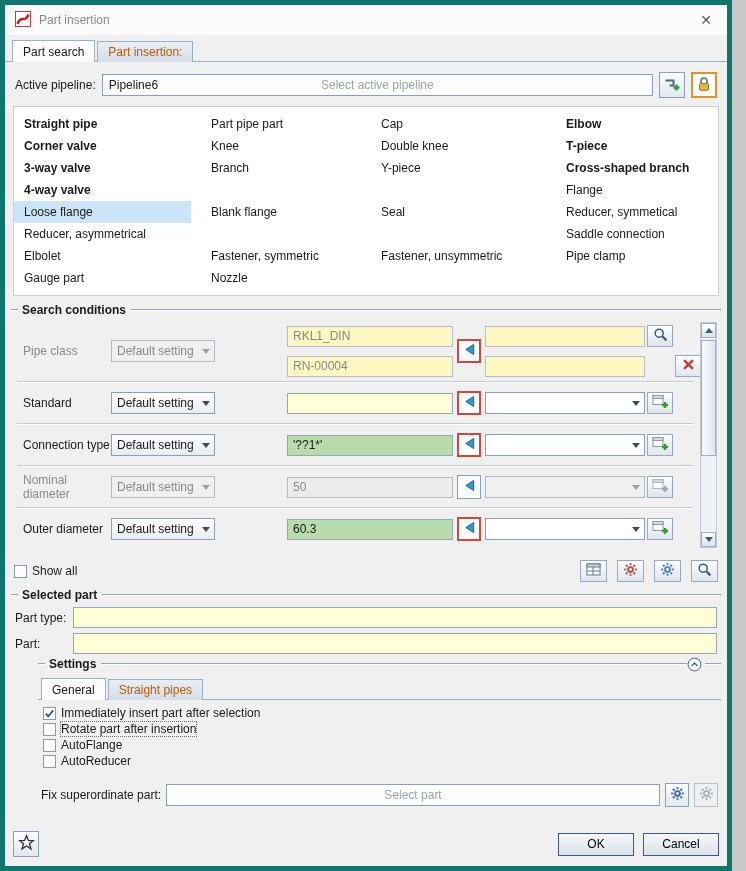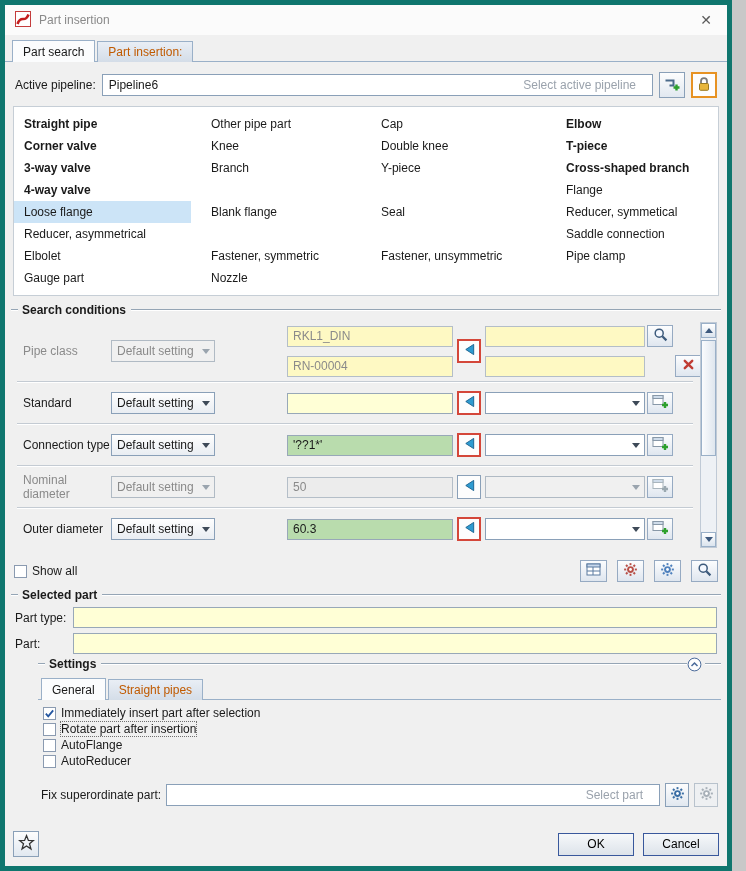--- a/index.html
+++ b/index.html
@@ -13,21 +13,21 @@
   
   .tabstrip{display:flex;align-items:flex-end;padding:4px 0 0 7px;border-bottom:1px solid #9ab0c8;}
   .tab{padding:3px 10px 3px;border:1px solid #9ab0c8;border-bottom:none;margin-right:2px;
     background:linear-gradient(#e9eef5,#d4dde8);position:relative;top:1px;white-space:nowrap;}
   .tab.active{background:#fbfcfd;padding-top:4px;z-index:2;}
   .tab.orange{color:#c05a00;}
   
   .pipeline-row{display:flex;align-items:center;gap:6px;padding:10px 10px 6px;}
   .text-input{height:22px;background:#fff;border:1px solid #8aa0b8;position:relative;
     display:flex;align-items:center;padding:0 6px;box-sizing:border-box;}
-  .text-input .ph{position:absolute;left:0;right:16px;text-align:right;color:#9aa2ac;pointer-events:none;}
+  .text-input .ph{position:absolute;left:0;right:0;text-align:center;color:#9aa2ac;pointer-events:none;}
   .text-input .val{position:relative;z-index:1;}
   .grow{flex:1;}
   .icon-btn{width:26px;height:26px;border:1px solid #8aa0b8;background:linear-gradient(#fdfdfd,#e1e8f0);
     display:flex;align-items:center;justify-content:center;padding:0;box-sizing:border-box;}
   .icon-btn.focus-orange{border:2px solid #e79222;background:#fdfdfd;}
   .icon-btn.dis{border-color:#b8c2cc;background:#eef0f2;}
   
   .part-grid{margin:2px 8px 4px;background:#fff;border:1px solid #c6ced6;padding:6px 0;
     display:grid;grid-template-columns:187px 170px 185px 1fr;}
   .pcell{height:22px;line-height:22px;padding-left:10px;white-space:nowrap;overflow:hidden;margin-right:10px;}
@@ -140,21 +140,21 @@
     <button class="icon-btn focus-orange">
       <span><svg width="14" height="16" viewBox="0 0 14 16">
             <path d="M4 7.5 V5.2 a3 3 0 0 1 6 0 V7.5" fill="none" stroke="#7a7a7a" stroke-width="1.8"></path>
             <rect x="2.5" y="7.5" width="9" height="6.8" rx="1" fill="#e8b63c" stroke="#9a7a20"></rect>
           </svg></span>
     </button>
   </div>
 
   <div class="part-grid" id="part-grid">
       <div class="pcell bold">Straight pipe</div>
-      <div class="pcell">Other pipe part</div>
+      <div class="pcell">Part pipe part</div>
       <div class="pcell">Cap</div>
       <div class="pcell bold">Elbow</div>
       <div class="pcell bold">Corner valve</div>
       <div class="pcell">Knee</div>
       <div class="pcell">Double knee</div>
       <div class="pcell bold">T-piece</div>
       <div class="pcell bold">3-way valve</div>
       <div class="pcell">Branch</div>
       <div class="pcell">Y-piece</div>
       <div class="pcell bold">Cross-shaped branch</div>

